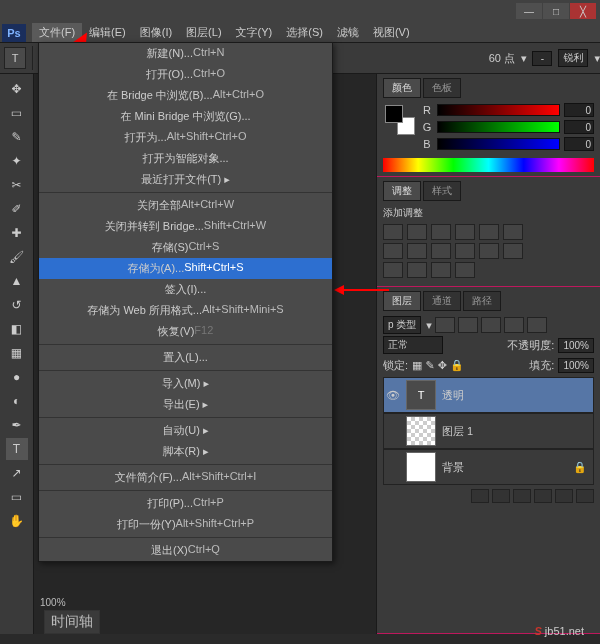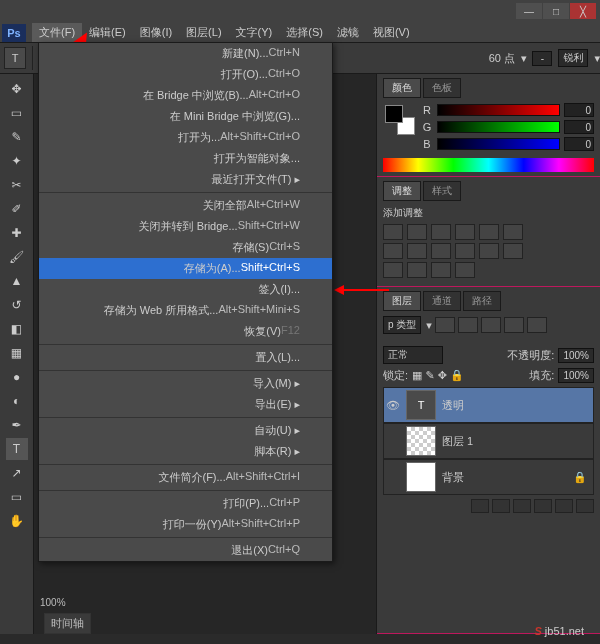--- a/index.html
+++ b/index.html
@@ -28,47 +28,47 @@
 .clabel{width:12px;text-align:center;color:#ccc}
 .cslider{flex:1;height:12px;border:1px solid #111}
 .cval{width:30px;height:14px;background:#222;border:1px solid #111;color:#ccc;text-align:right;padding-right:2px;font-size:10px;line-height:13px}
 .rainbow{height:14px;background:linear-gradient(90deg,#f00,#ff0,#0f0,#0ff,#00f,#f0f,#f00);margin-top:4px}
 .fgbg{position:relative;width:30px;height:30px;margin:2px}
 .fg{position:absolute;width:18px;height:18px;background:#000;border:1px solid #888;top:0;left:0}
 .bg{position:absolute;width:18px;height:18px;background:#fff;border:1px solid #888;bottom:0;right:0}
 .adjtitle{font-size:10px;color:#ccc;margin-bottom:4px}
 .adjrow{display:flex;gap:4px;margin-bottom:3px}
 .adjicon{width:20px;height:16px;background:#444;border:1px solid #222}
-.layerhead{display:flex;align-items:center;gap:3px;margin-bottom:12px}
+.layerhead{display:flex;align-items:center;gap:3px;margin-bottom:2px}
 .layerrow{display:flex;align-items:center;gap:4px;margin-bottom:4px;font-size:10px}
 .select{background:#2a2a2a;border:1px solid #111;padding:1px 4px;font-size:10px;color:#ccc}
 .layer{height:36px;display:flex;align-items:center;gap:6px;padding:2px;border:1px solid #222}
 .layer.sel{background:#5676a6}
 .eye{width:14px;height:14px;display:flex;align-items:center;justify-content:center}
 .thumb{width:30px;height:30px;border:1px solid #666}
 .thumb.t{background:#4a4a4a;color:#fff;display:flex;align-items:center;justify-content:center}
 .thumb.chk{background:repeating-conic-gradient(#ccc 0 25%,#fff 0 50%) 0 0/8px 8px}
 .thumb.wht{background:#fff}
 .layerfoot{display:flex;gap:3px;justify-content:flex-end;padding-top:4px}
 .lficon{width:18px;height:14px;background:#333;border:1px solid #222}
 
 .dropdown{position:absolute;top:42px;left:38px;width:295px;background:#4a4a4a;border:1px solid #1a1a1a;box-shadow:2px 2px 6px rgba(0,0,0,.5);z-index:100}
-.drow{display:flex;justify-content:flex-end;padding:3px 32px;cursor:pointer;font-size:11px}
+.drow{display:flex;justify-content:center;padding:3px 24px;cursor:pointer;font-size:11px}
 .drow.hl{background:#2d6fd0;color:#fff}
 .drow.dis{color:#777}
 .dsep{height:1px;background:#333;margin:2px 0}
 .shortcut{color:#bbb}
 .drow.hl .shortcut,.drow.dis .shortcut{color:inherit}
 
 .arrow1{position:absolute;top:26px;left:72px;color:#f00;font-size:24px;transform:rotate(-60deg);pointer-events:none}
 .num1{position:absolute;top:60px;left:178px;color:#f00;font-size:28px;font-weight:bold;font-family:serif;pointer-events:none}
 .arrow2{position:absolute;top:280px;left:334px;pointer-events:none}
 .arrow2 svg{display:block}
 .zoom{position:absolute;bottom:36px;left:40px;font-size:10px;color:#bbb}
-.timeline{position:absolute;bottom:10px;left:44px;font-size:11px;color:#bbb;padding:2px 6px;border:1px solid #333;background:#3a3a3a}
+.timeline{position:absolute;bottom:10px;left:44px;font-size:14px;color:#bbb;padding:2px 6px;border:1px solid #333;background:#3a3a3a}
 .watermark{position:absolute;bottom:6px;right:16px;color:#aaa;font-size:14px;font-family:sans-serif}
 .watermark b{color:#c9352c;font-style:italic}
 </style>
 </head>
 <body>
 
 <div class="titlebar">
   <div class="tbtn">—</div>
   <div class="tbtn">□</div>
   <div class="tbtn close">╳</div>

